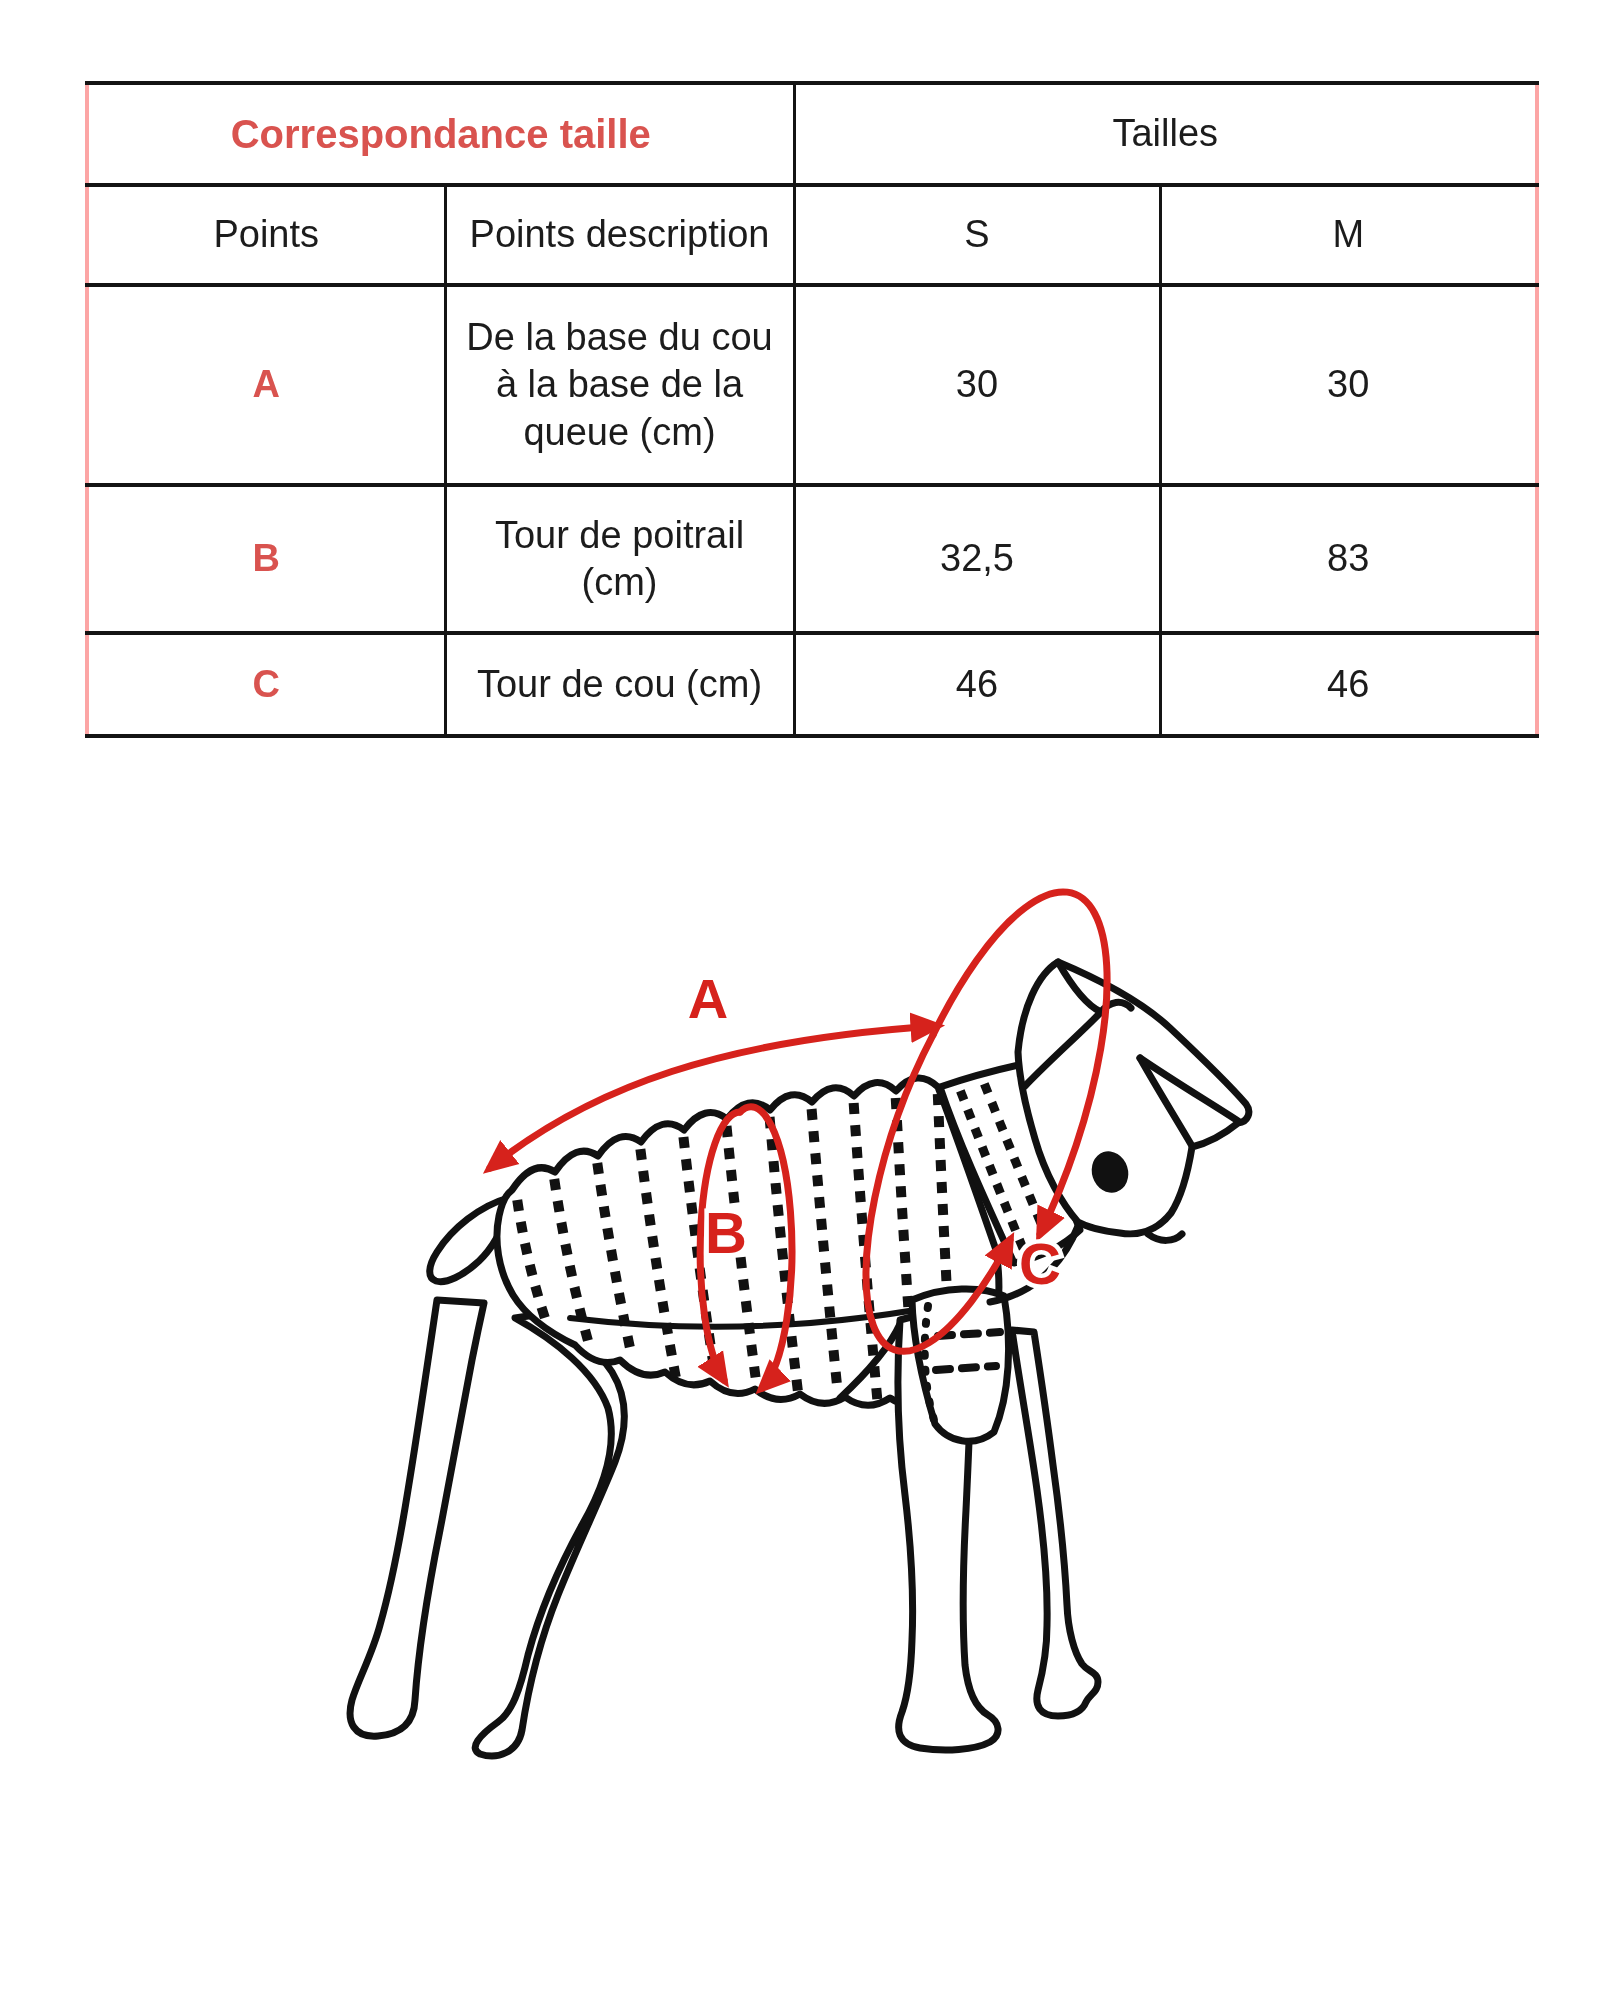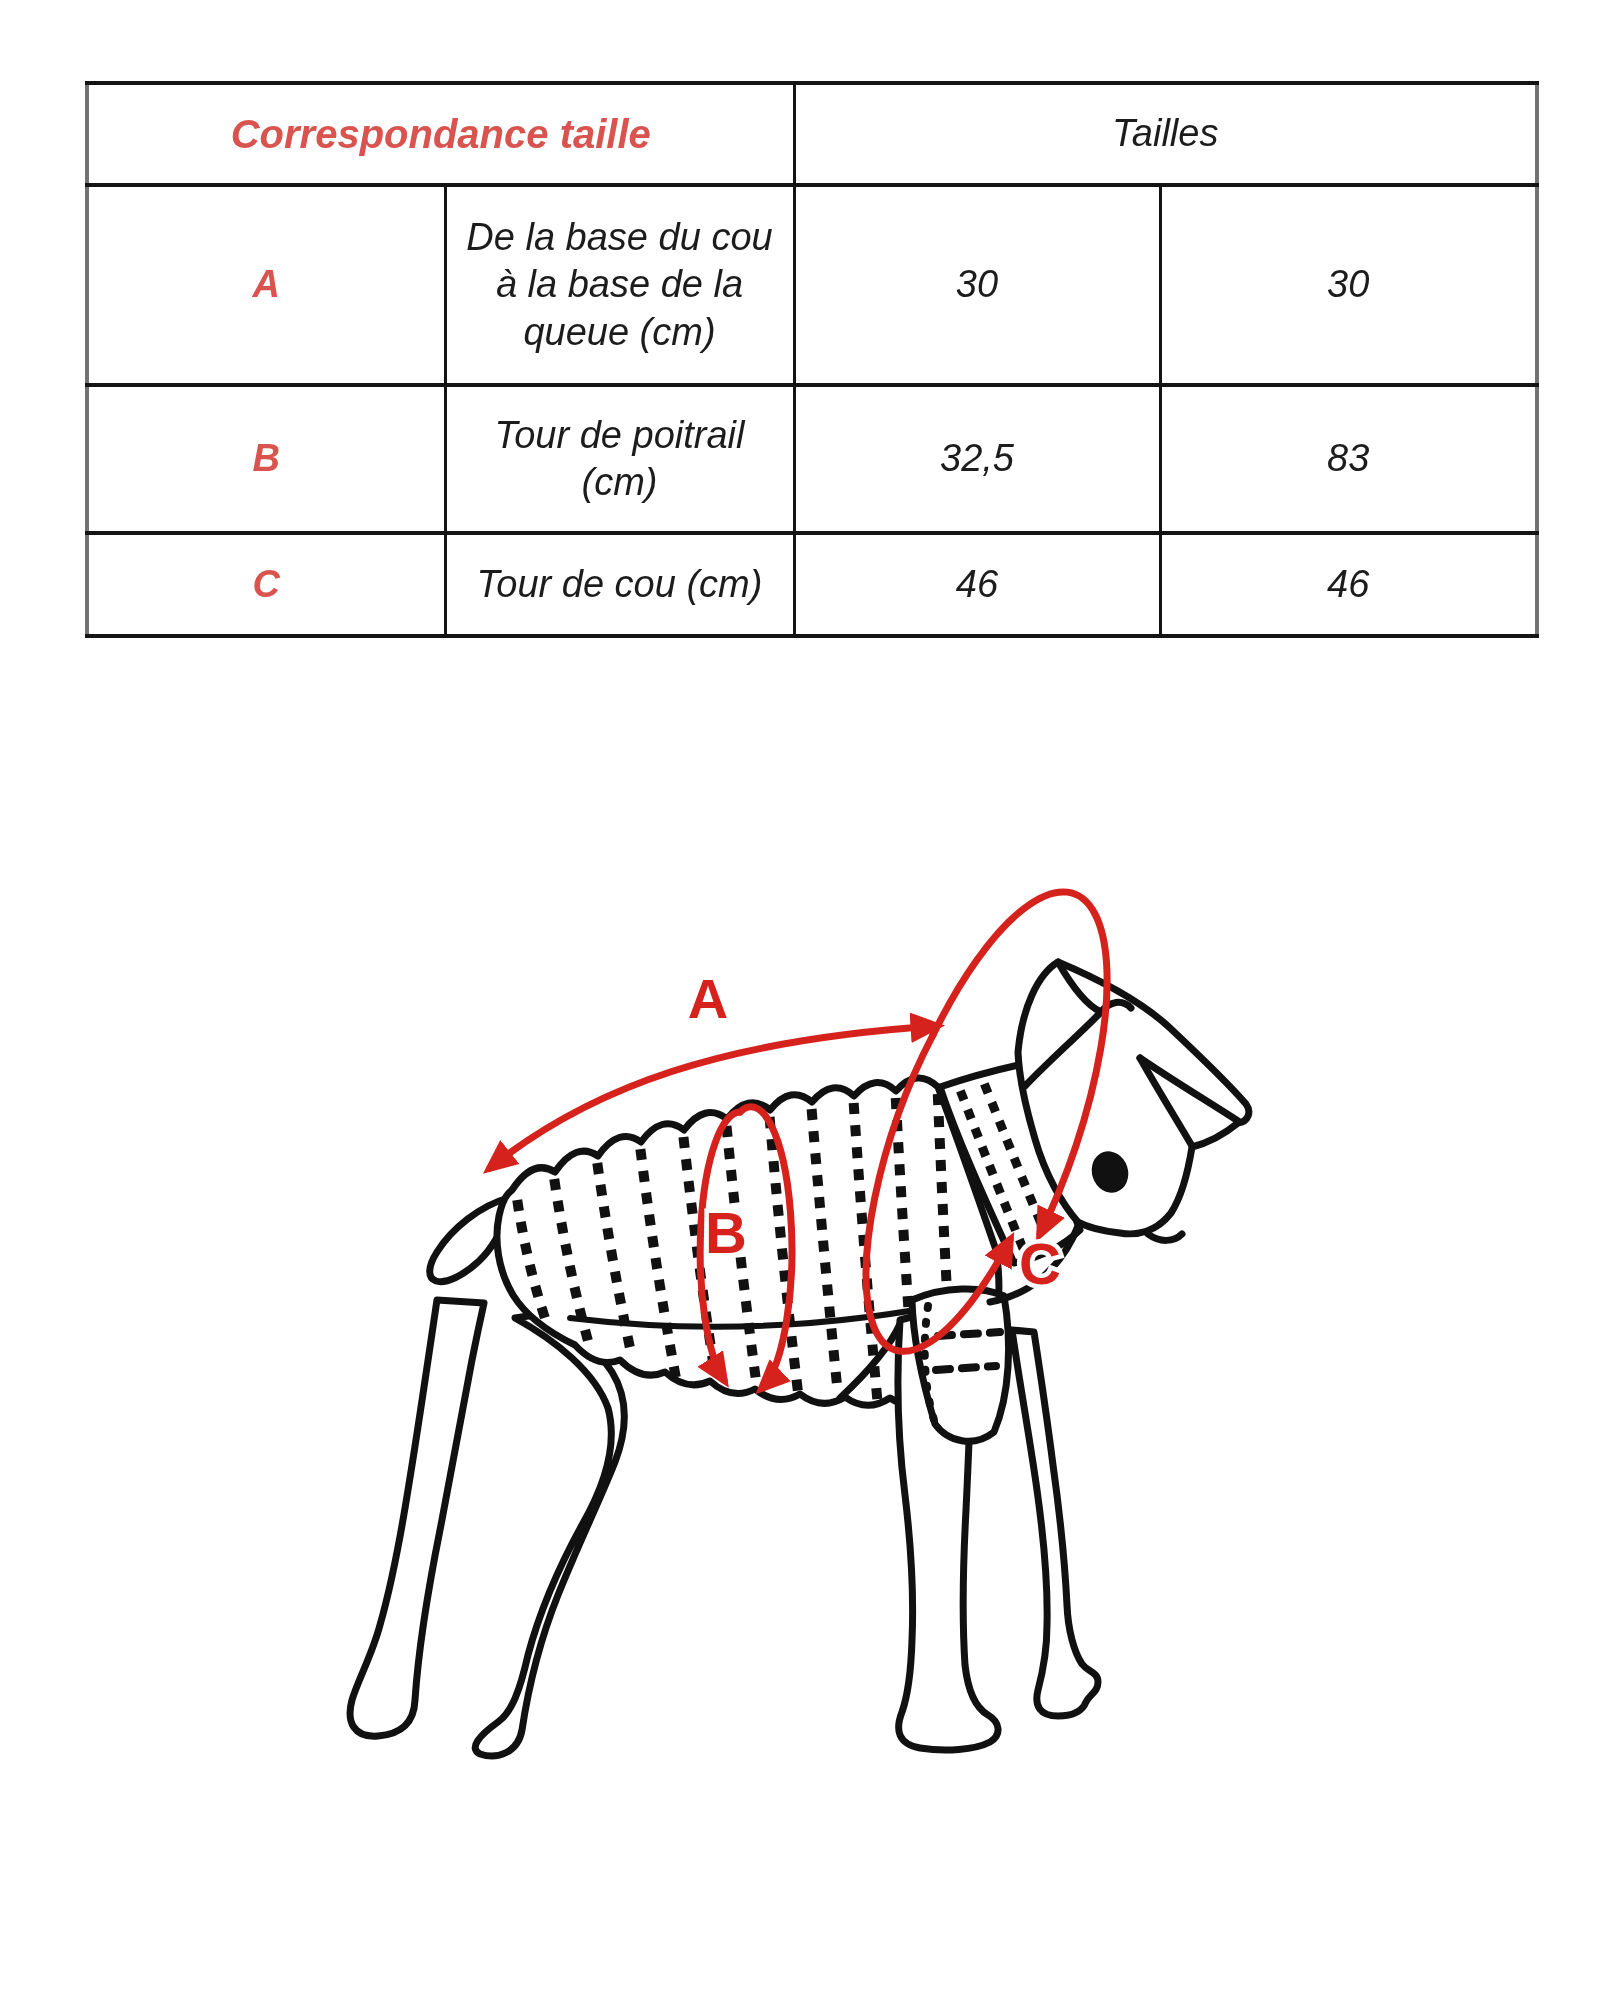--- a/index.html
+++ b/index.html
@@ -11,21 +11,21 @@
   
   .size-table{
     position:absolute;left:85px;top:81px;width:1450px;
     border-collapse:collapse;table-layout:fixed;background:#fff;
     font-size:38px;line-height:1.25;
   }
   .size-table td{
     border:3px solid #141414;border-top-width:4px;border-bottom-width:4px;
     text-align:center;vertical-align:middle;padding:0;
   }
-  .size-table{border:4px solid #737373;font-style:italic;}
+  .size-table{border:4px solid #fca5a5;}
   .r-top{height:102px}
   .r-cols{height:100px}
   .r-a{height:200px}
   .r-b{height:148px}
   .r-c{height:103px}
   .title-cell{font-weight:700;font-size:40px;color:#d9534f;white-space:nowrap;}
   .sizes-cell{white-space:nowrap;}
   .r-cols td{white-space:nowrap;}
   .point-cell{font-weight:700;color:#d9534f;}
   .desc-inner{max-width:330px;margin:8px auto;}
@@ -45,20 +45,26 @@
   <colgroup>
     <col style="width:358px">
       <col style="width:349px">
       <col style="width:366px">
       <col style="width:377px">
   </colgroup>
   <tbody>
     <tr class="r-top">
       <td colspan="2" class="title-cell">Correspondance taille</td>
       <td colspan="2" class="sizes-cell">Tailles</td>
+    </tr>
+    <tr class="r-cols">
+      <td>Points</td>
+      <td>Points description</td>
+      <td>S</td>
+      <td>M</td>
     </tr>
     <tr class="r-a">
       <td class="point-cell">A</td>
       <td>
           <div class="desc-inner">De la base du cou à la base de la queue (cm)</div>
         </td>
       <td>30</td>
       <td>30</td>
     </tr>
     <tr class="r-b">

